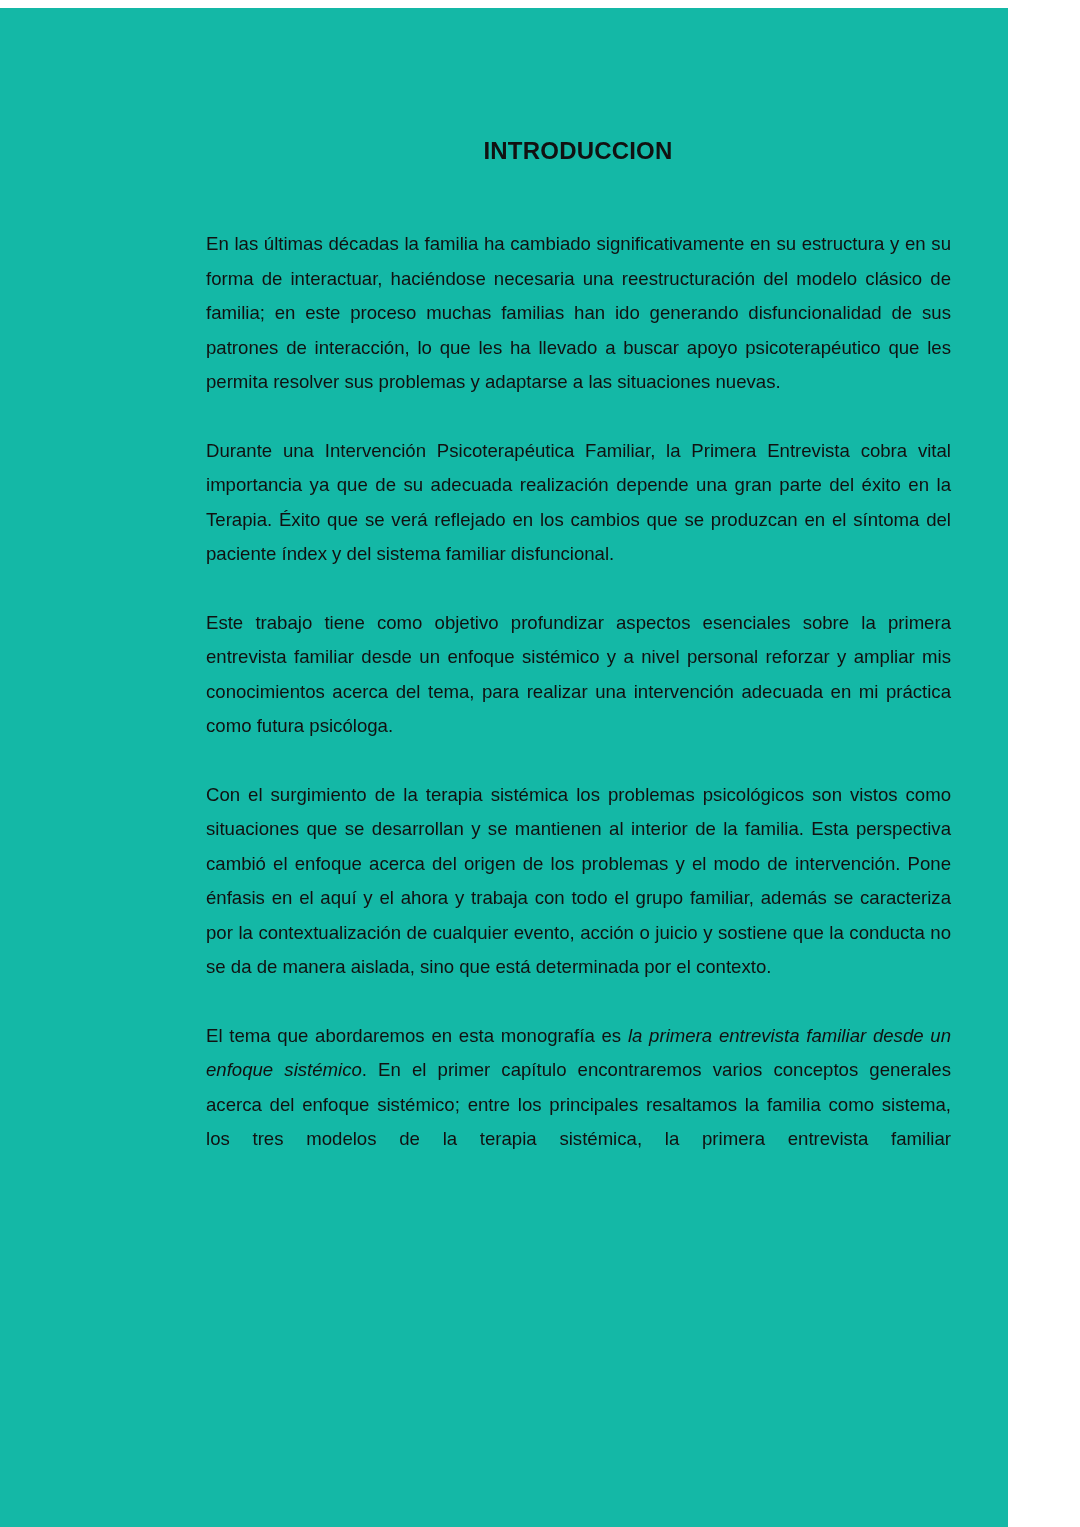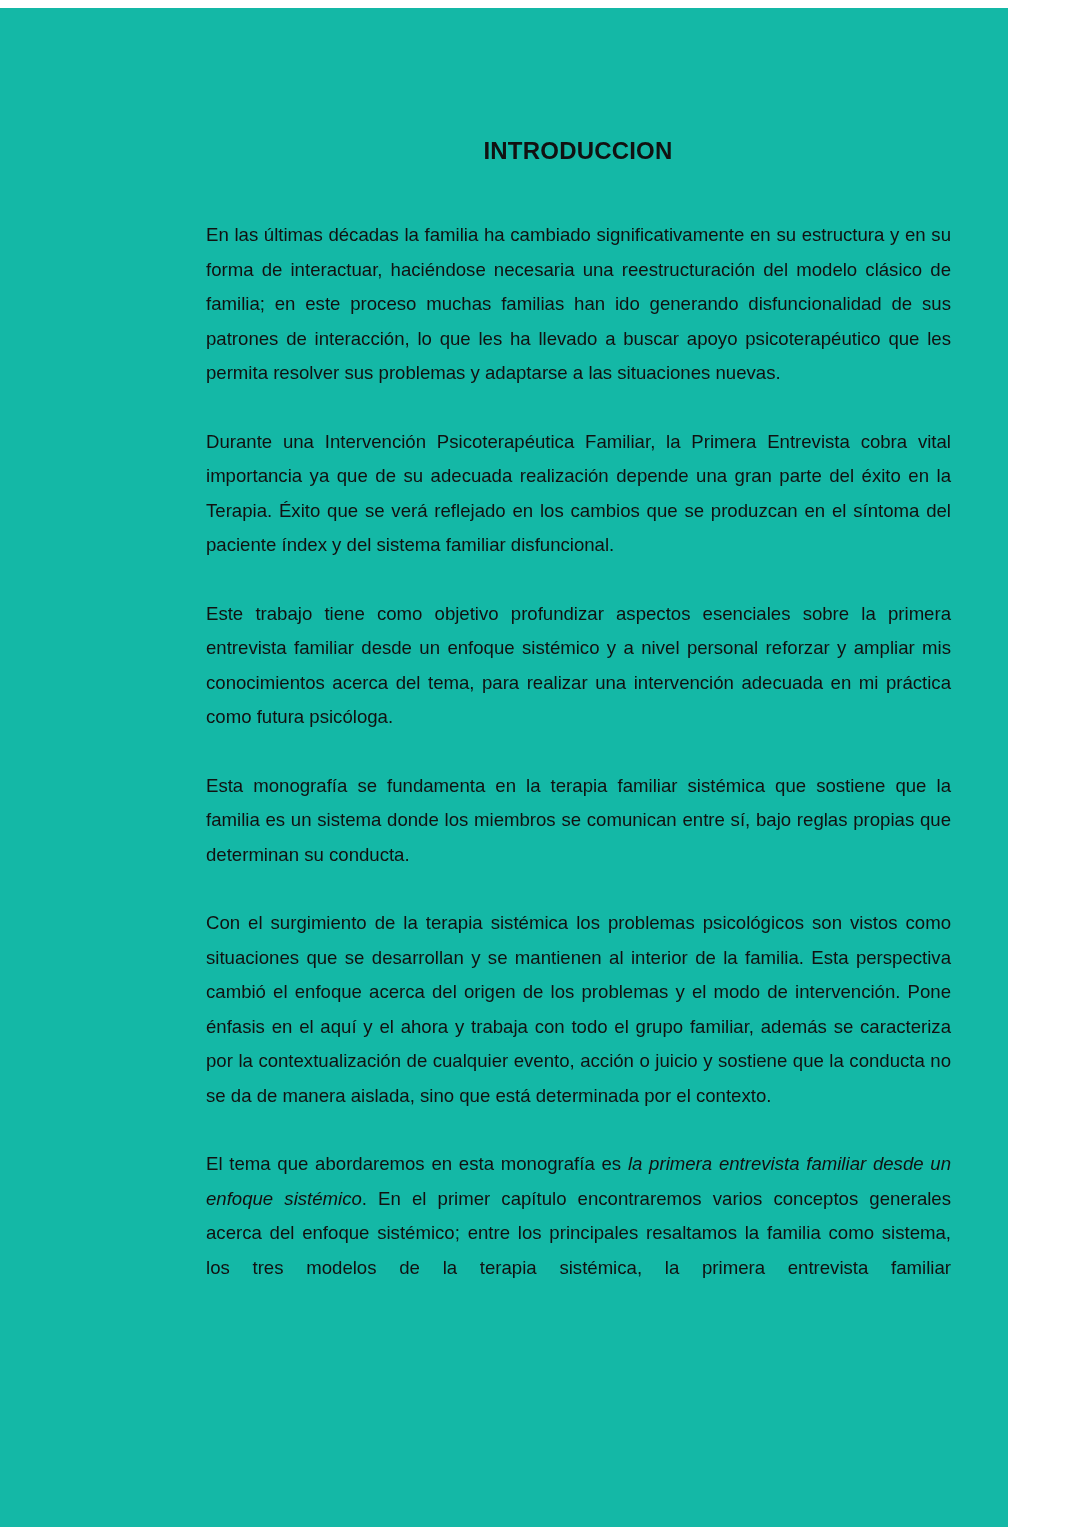--- a/index.html
+++ b/index.html
@@ -35,37 +35,36 @@
       margin: 0;
       line-height: 34px;
     }
     .body {
       position: absolute;
       left: 206px;
       top: 210px;
       width: 745px;
     }
     .para {
-      margin: 0 0 34px 0;
+      margin: 9px 0 34px 0;
       font-size: 18.6px;
       line-height: 34.5px;
       text-align: justify;
       text-align-last: left;
     }
     .para em {
       font-style: italic;
     }
   </style>
 </head>
 <body>
 
 <div class="page">
   <h1 class="title">INTRODUCCION</h1>
 
   <div class="body">
     <p class="para">En las últimas décadas la familia ha cambiado significativamente en su estructura y en su forma de interactuar, haciéndose necesaria una reestructuración del modelo clásico de familia; en este proceso muchas familias han ido generando disfuncionalidad de sus patrones de interacción, lo que les ha llevado  a buscar apoyo psicoterapéutico  que les permita resolver sus problemas y adaptarse a las situaciones nuevas.</p>
     <p class="para">Durante una Intervención Psicoterapéutica Familiar, la Primera Entrevista cobra vital importancia ya que de su adecuada realización depende una gran parte del éxito en la Terapia. Éxito que se verá reflejado en los cambios que se produzcan en el síntoma del paciente índex y del sistema familiar disfuncional.</p>
     <p class="para">Este trabajo tiene como objetivo profundizar aspectos esenciales sobre la primera entrevista familiar desde un enfoque sistémico y a nivel personal reforzar y ampliar mis conocimientos acerca del tema, para realizar una intervención adecuada en mi práctica como futura psicóloga.</p>
-    <p class="para">Esta monografía se fundamenta en la terapia familiar sistémica que sostiene que la familia es un sistema donde los miembros se comunican entre sí, bajo reglas propias que determinan su conducta.</p>
     <p class="para">Con el surgimiento de la terapia sistémica los problemas psicológicos son vistos como situaciones que se desarrollan y se mantienen al interior de la familia. Esta perspectiva cambió el enfoque acerca del origen de los problemas y el modo de intervención. Pone énfasis en el aquí y el ahora y trabaja con todo el grupo familiar, además se caracteriza por la contextualización de cualquier evento, acción o juicio y sostiene que la conducta no se da de manera aislada, sino que está determinada por el contexto.</p>
     <p class="para" style="text-align-last: justify;"><span>El tema que abordaremos en esta monografía es </span><em>la primera entrevista familiar desde un enfoque sistémico</em><span>. En el primer capítulo encontraremos varios conceptos generales acerca del enfoque sistémico;   entre los principales resaltamos la familia como sistema, los tres modelos de la terapia sistémica, la primera entrevista familiar</span></p>
   </div>
 </div>
 
 </body></html>

